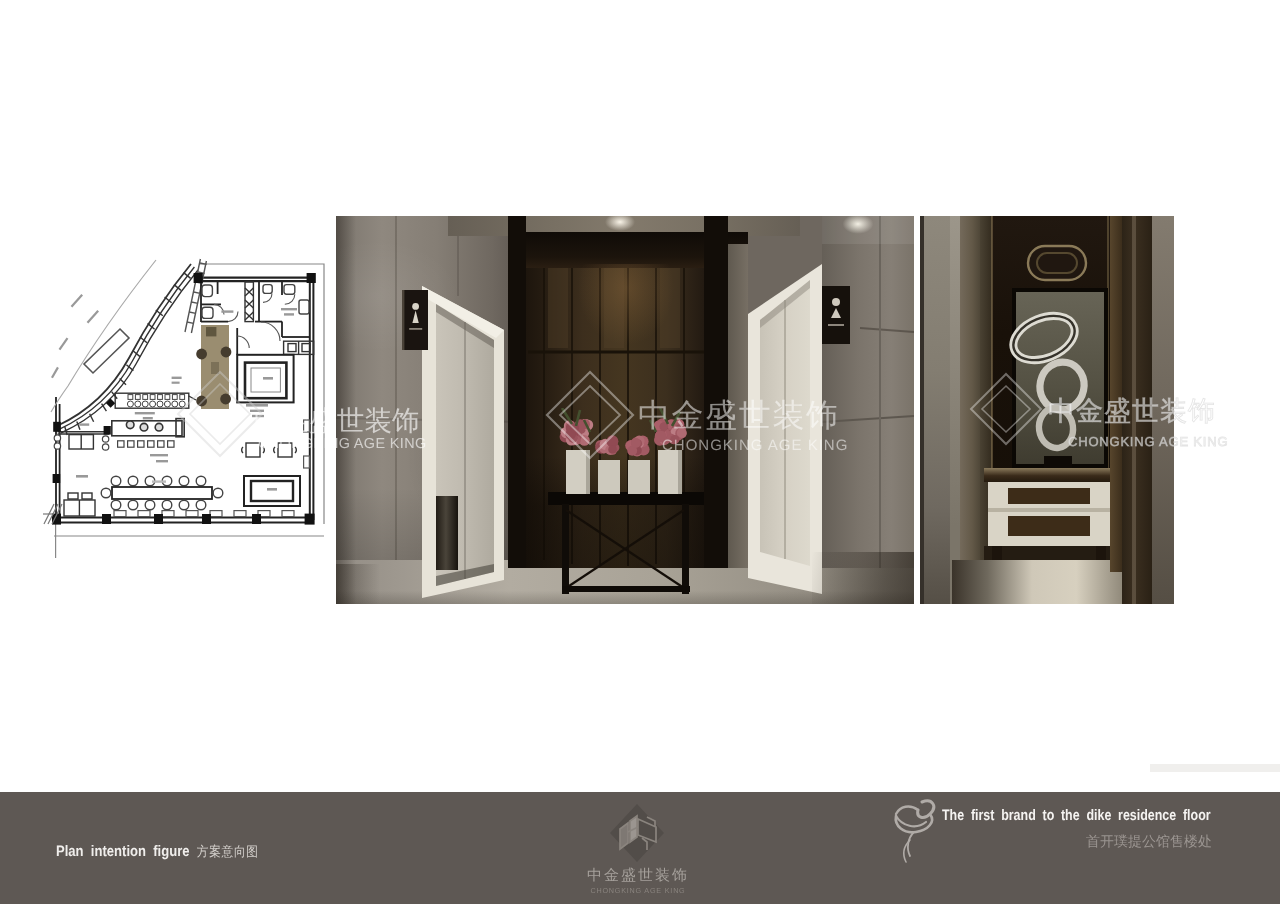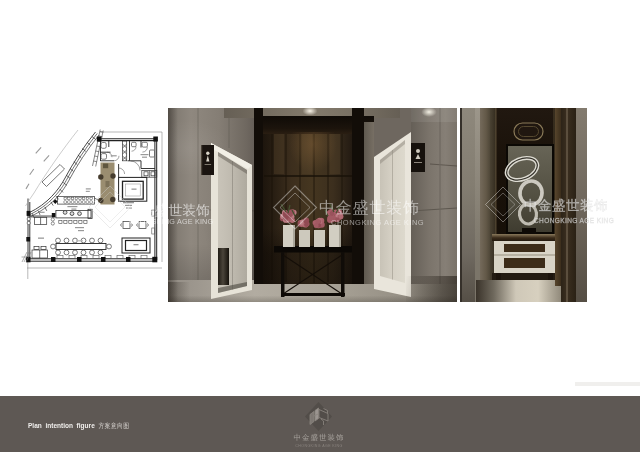--- a/index.html
+++ b/index.html
@@ -614,15 +614,32 @@
       <path d="M27,10.5 L30.5,8 L30.5,18.5 L27,21 Z" fill="#9b9590"></path>
       <path d="M31,9.5 L40,13.5 L40,21 L31,17.5 Z"></path>
       <path d="M35.5,8.5 L39.5,10.5 L39.5,13.5"></path>
       <path d="M33,19 L35.5,21 L35.5,25"></path>
       <path d="M26,16 L31,13.5"></path>
     </g>
     <text x="31" y="40" font-size="7.5" letter-spacing="1" fill="#a5a09b" text-anchor="middle">中金盛世装饰</text>
     <text x="31" y="46.5" font-size="3.6" letter-spacing="0.4" fill="#8a847f" text-anchor="middle">CHONGKING AGE KING</text>
   </svg>
 
+  <div class="abs" id="brand" style="left:440px;top:0;width:200px;height:57px;">
+
+    <svg class="abs" style="left:5px;top:3px;" width="24" height="37" viewBox="0 0 24 37">
+      <g stroke="#b0aba7" fill="none" stroke-linecap="round">
+        <path d="M16,2 C21,0 24,4 20,8 C17,11 13,10 14,6" stroke-width="1.5"></path>
+        <path d="M20,8 C23,12 19,16 13,17 C7,18 2,14 3,9" stroke-width="1.3"></path>
+        <path d="M3,9 C6,14 13,16 18,12" stroke-width="1.1"></path>
+        <path d="M14,6 C10,3 5,4 3,8" stroke-width="1.2"></path>
+        <path d="M12,17 C9,20 8,25 10,29" stroke-width="0.9"></path>
+        <path d="M10,21 C7,24 6,28 8,32" stroke-width="0.8"></path>
+      </g>
+    </svg>
+
+    <div class="abs" style="left:31px;top:7px;width:145px;color:#f5f3f1;font-size:7.6px;font-weight:bold;letter-spacing:0px;word-spacing:2px;white-space:nowrap;transform:scaleX(0.82);transform-origin:0 0;">The first brand to the dike residence floor</div>
+
+    <div class="abs" style="left:84px;top:20px;width:82px;color:#9b9591;font-size:7px;letter-spacing:0px;text-align:right;white-space:nowrap;">首开璞提公馆售楼处</div>
+  </div>
 </div>
 
 </div>
 
 </body></html>

